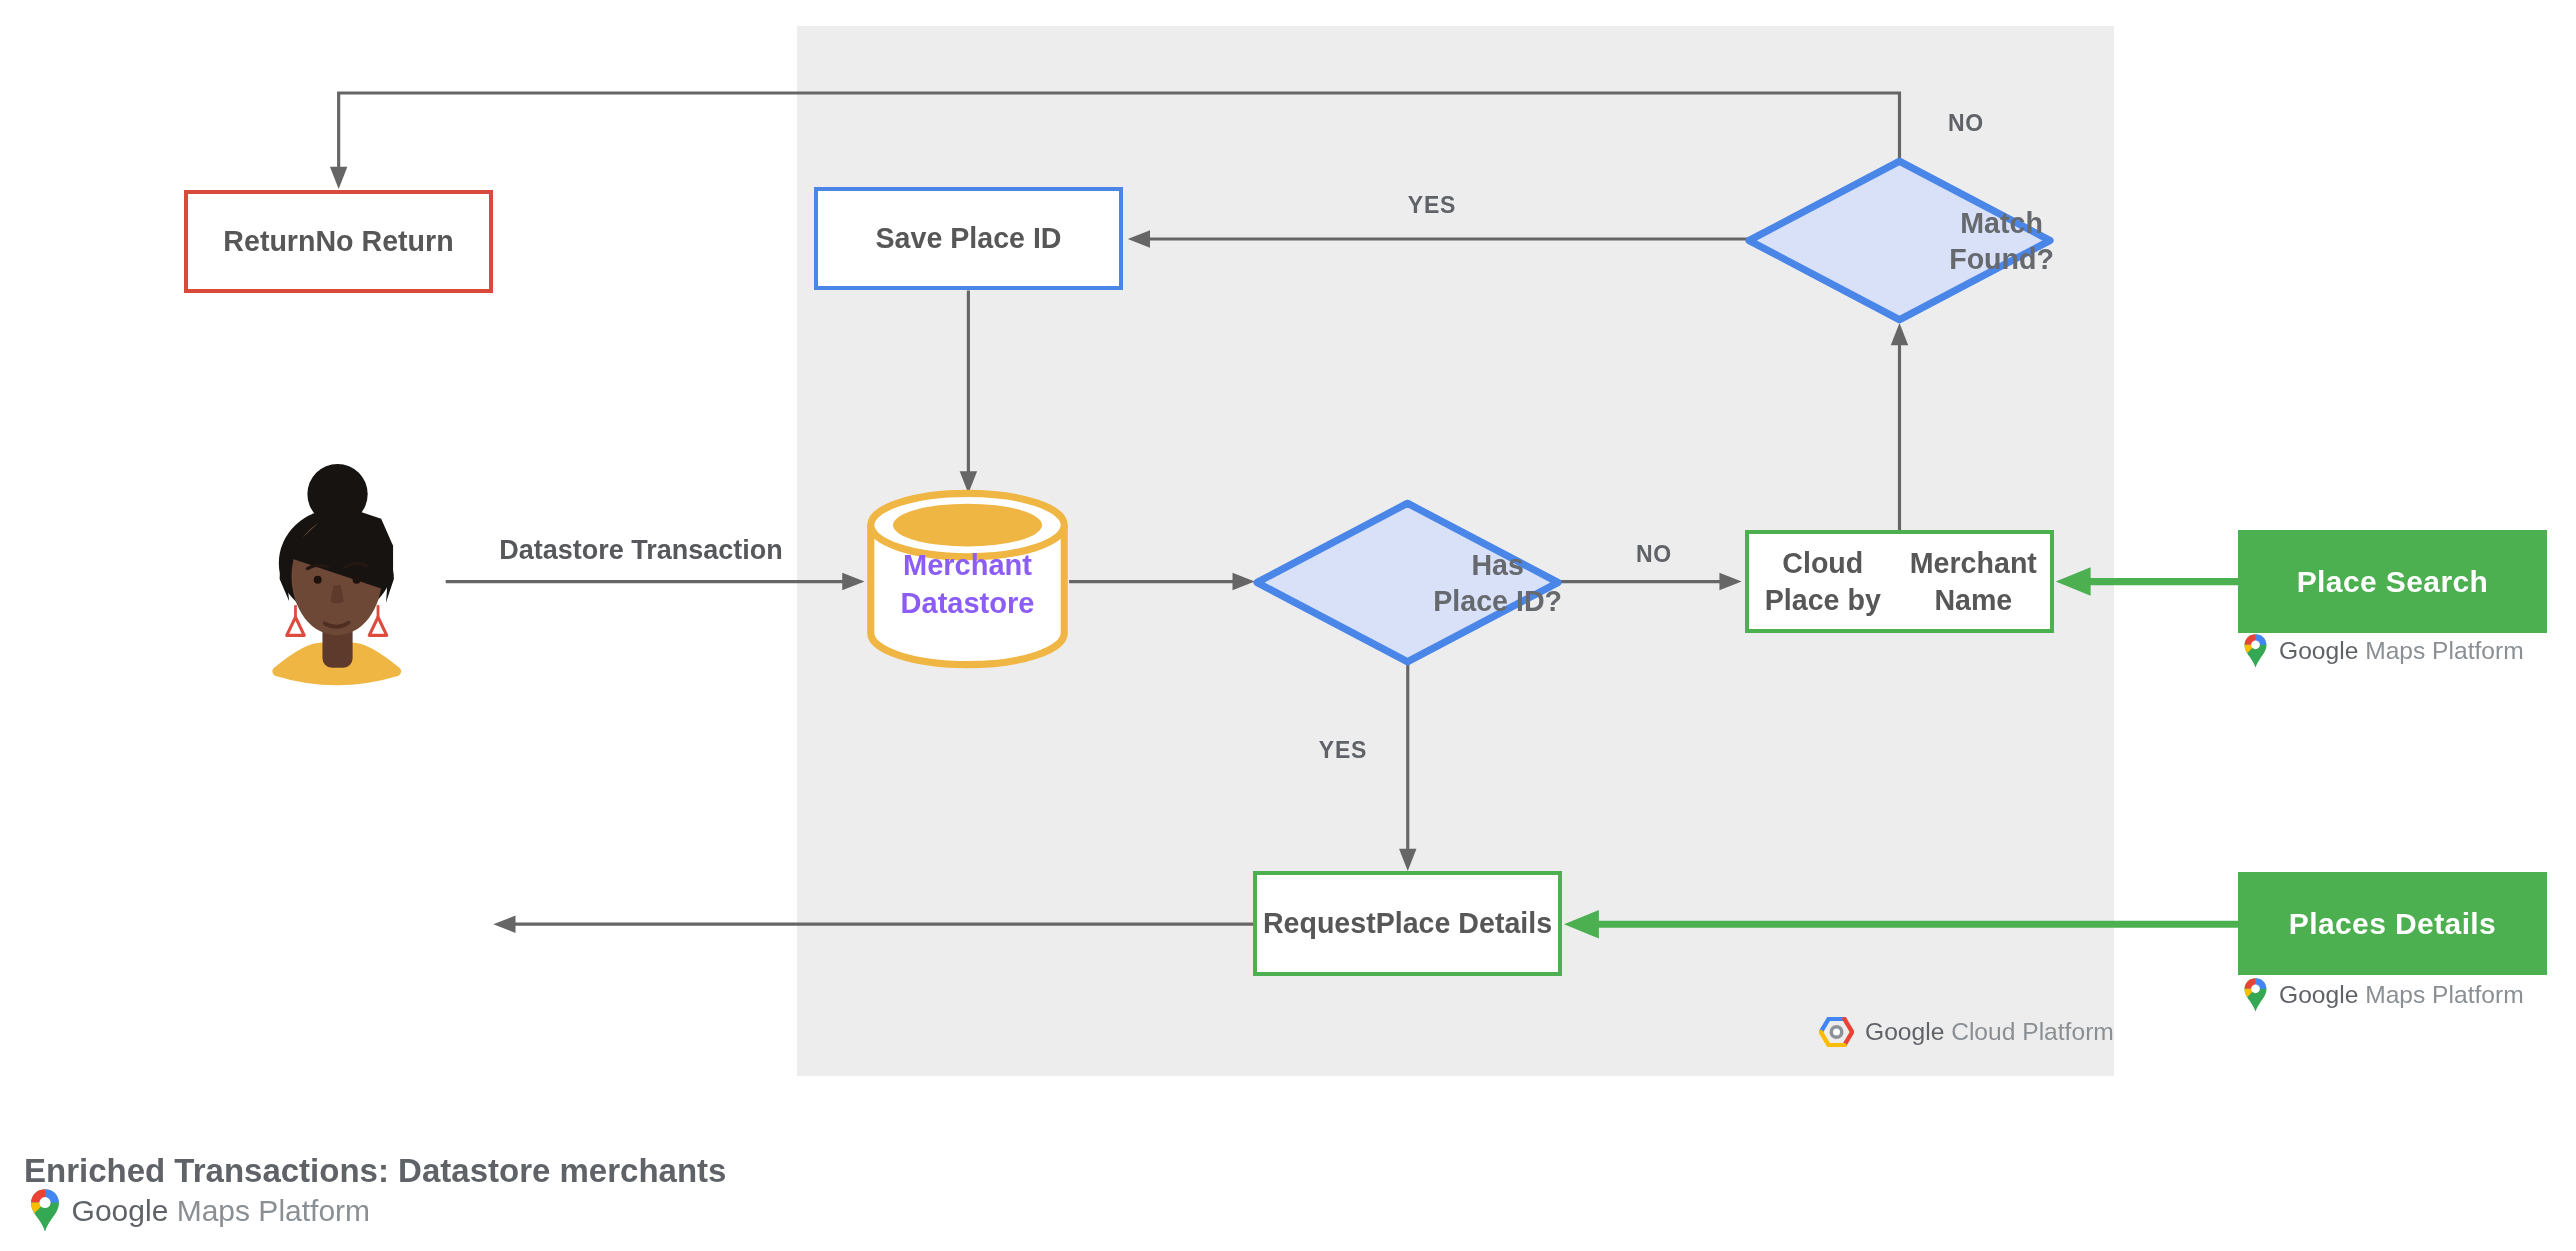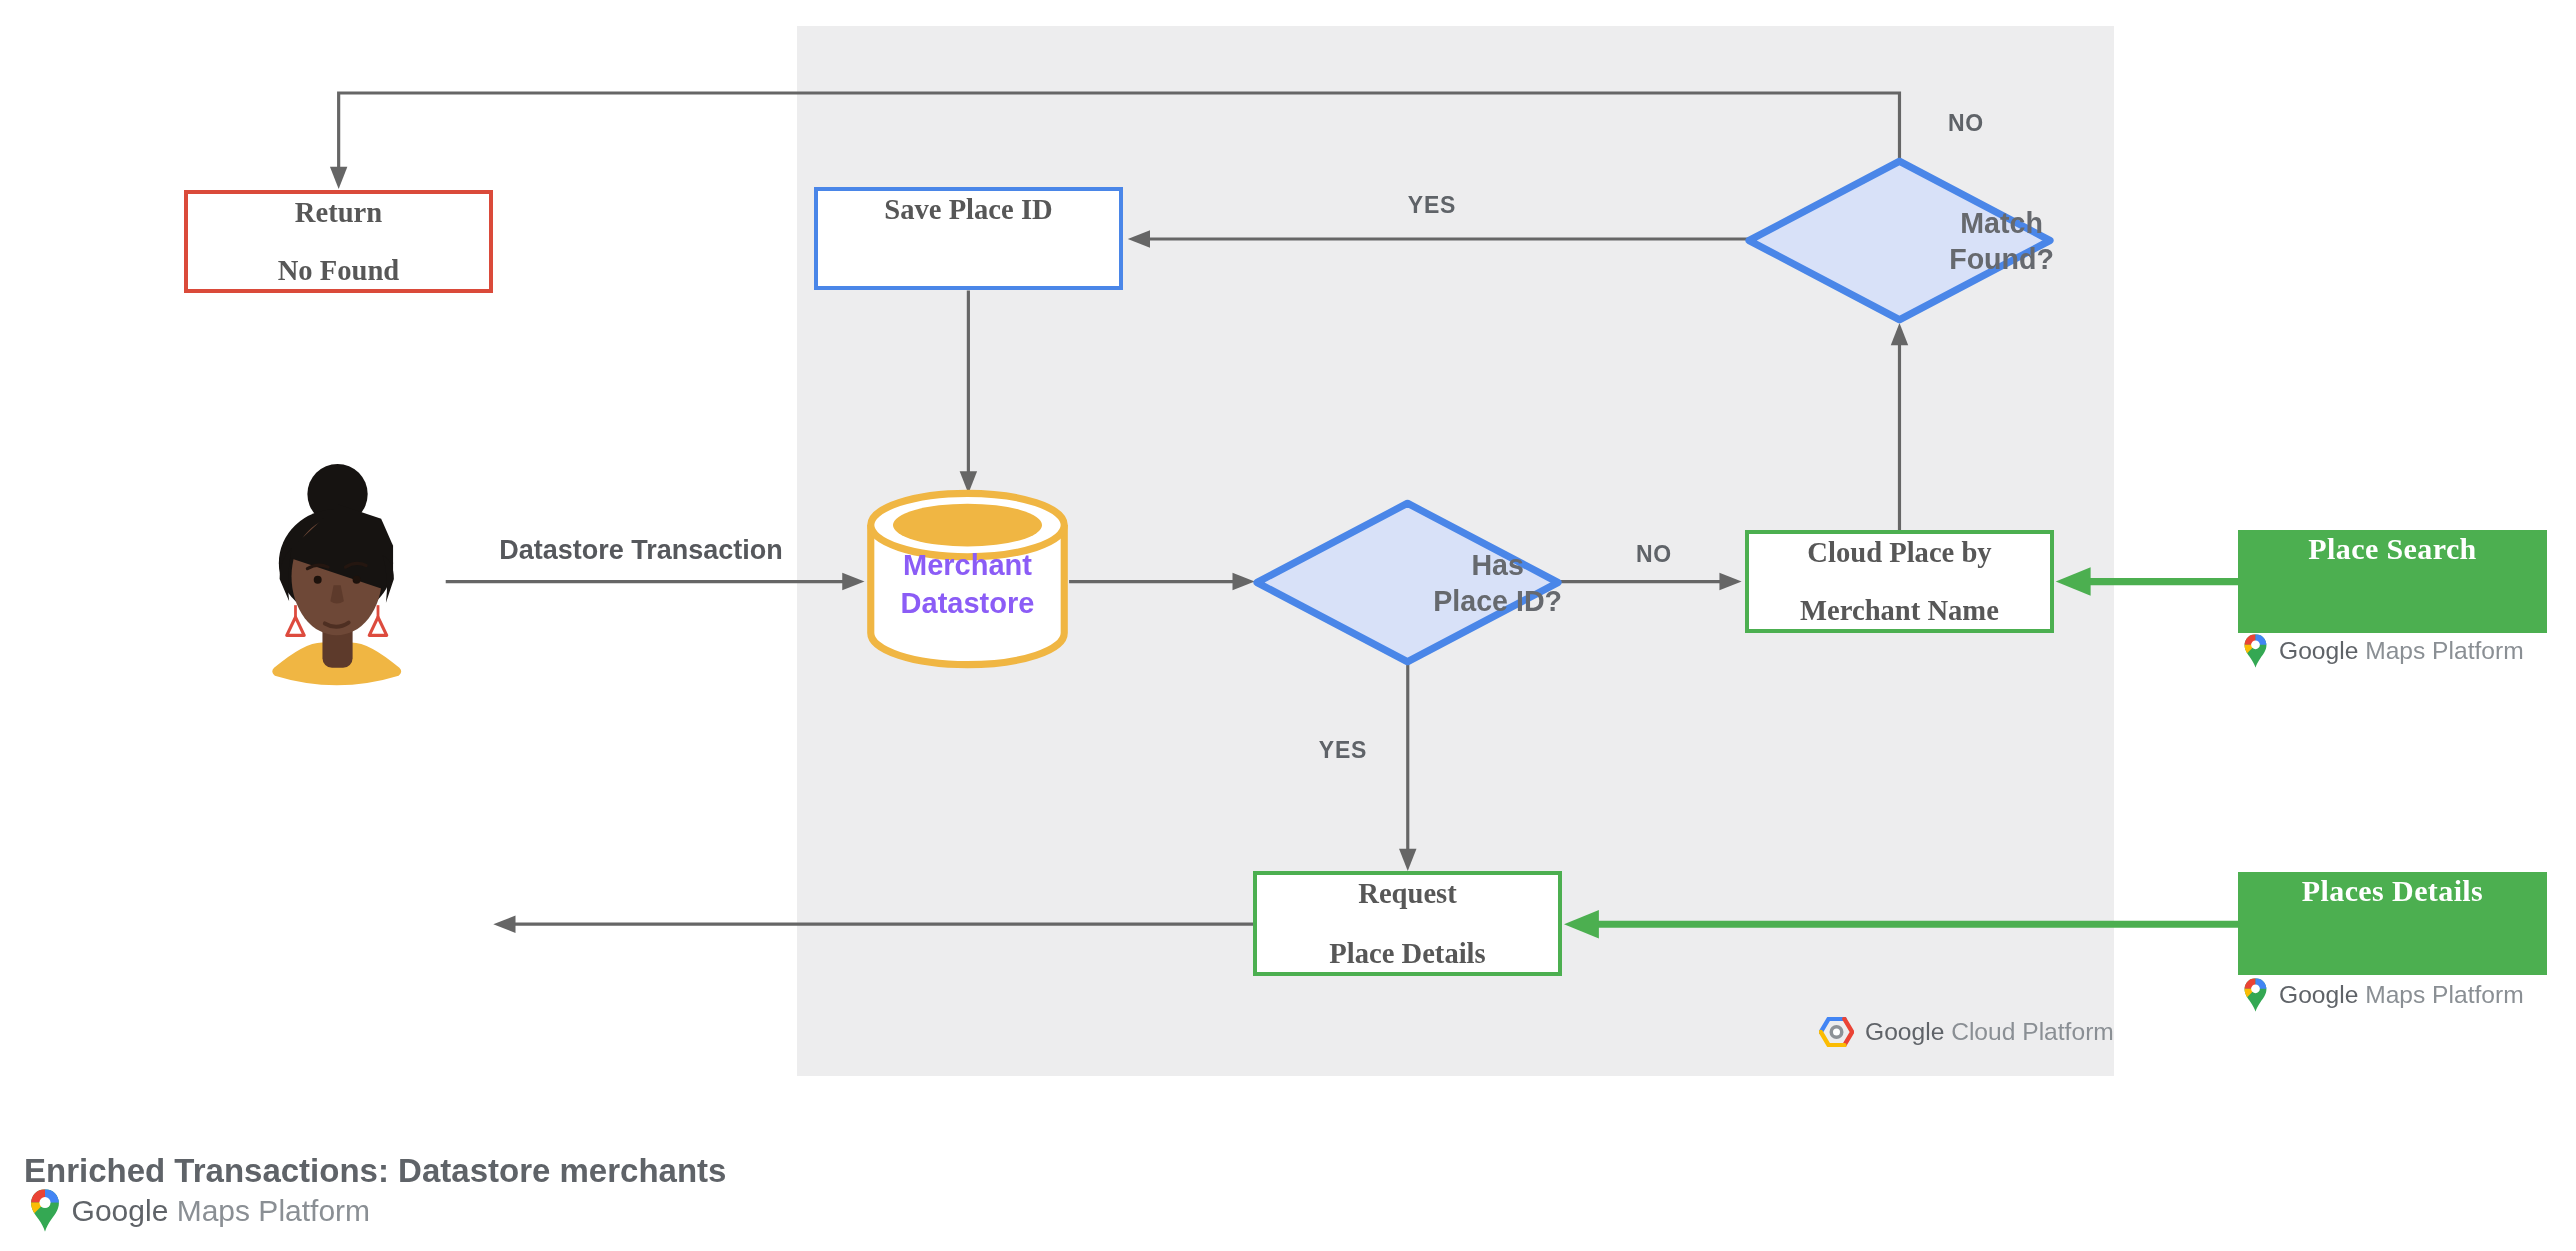--- a/index.html
+++ b/index.html
@@ -8,23 +8,23 @@
     --green:#4caf50; --title_text:#5f6368; --logo_brand:#5f6368; --logo_product:#8a8f94;
     --g_blue:#4285f4; --g_red:#ea4335; --g_yellow:#fbbc04; --g_green:#34a853;
     --skin:#6e4837; --skin_dark:#5d3a2b; --hair:#161311;
   }
   *{margin:0;padding:0;box-sizing:border-box}
   html,body{background:#ffffff}
   body{font-family:"Liberation Sans", sans-serif;}
   .stage{position:relative;width:2576px;height:1252px;background:#ffffff;overflow:hidden}
   .panel{position:absolute;left:797px;top:26px;width:1317px;height:1050px;background:var(--panel)}
   .edges{position:absolute;left:0;top:0;width:2576px;height:1252px;pointer-events:none}
-  .node{position:absolute;background:#fff;border:4.8px solid var(--blue);display:flex;flex-direction:column;
-        align-items:center;justify-content:space-between;text-align:center;font-weight:700;
-        color:var(--node_text);font-size:28.6px;line-height:37px;font-family:Liberation Serif, serif;}
+  .node{position:absolute;background:#fff;border:4.8px solid var(--blue);display:flex;flex-direction:row;
+        align-items:center;justify-content:center;text-align:center;font-weight:700;
+        color:var(--node_text);font-size:28.6px;line-height:37px;}
   .node span:empty{display:none}
   .box-red{border-color:var(--red)}
   .box-blue{border-color:var(--blue)}
   .box-green{border-color:var(--green)}
   .box-yellow{border-color:var(--yellow)}
   .box-solid-green{background:var(--green);border:none;color:#ffffff;font-size:30px;letter-spacing:0.4px}
   .diamond{position:absolute;display:flex;align-items:center;justify-content:flex-end;background:transparent;border:none}
   .diamond svg{position:absolute;left:0;top:0}
   .diamond .dtext{position:relative;text-align:center;font-weight:700;color:#66696e;font-size:28.6px;line-height:36px}
   .cyl{position:absolute}
@@ -90,21 +90,21 @@
       <polygon points="2592,733 2636,715 2636,751" fill="var(--green)"></polygon>
     </g>
     <g>
       <line x1="2822" y1="1165" x2="2012" y2="1165" stroke="var(--green)" stroke-width="9"></line>
       <polygon points="1972,1165 2016,1147 2016,1183" fill="var(--green)"></polygon>
     </g>
   </svg>
 
   <div class="node box-red" style="left:184px;top:190px;width:309px;height:103px">
     <span>Return</span>
-    <span>No Found</span>
+    <span>No Return</span>
   </div>
 
   <div class="node box-blue" style="left:814px;top:187px;width:309px;height:103px">
     <span>Save Place ID</span>
 
   </div>
 
   <div class="diamond" style="left:1745px;top:157px;width:309px;height:167px">
     <svg width="309" height="167" viewBox="0 0 390 210">
       <polygon points="195,5 385,105 195,205 5,105" style="fill:var(--blue_fill);stroke:var(--blue)" stroke-width="9" stroke-linejoin="round"></polygon>

